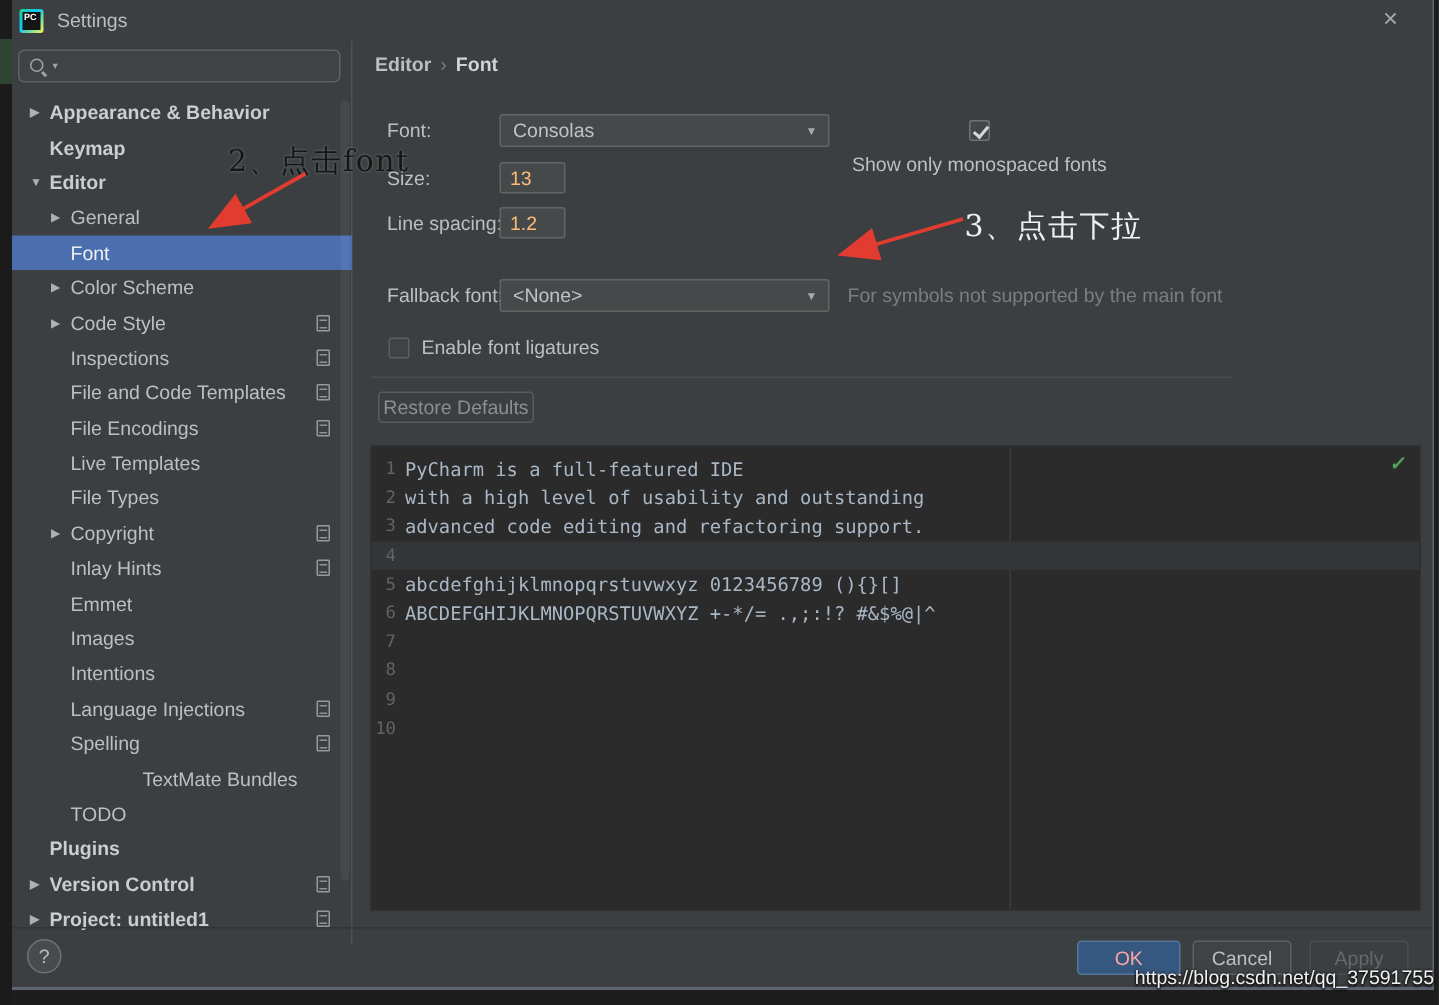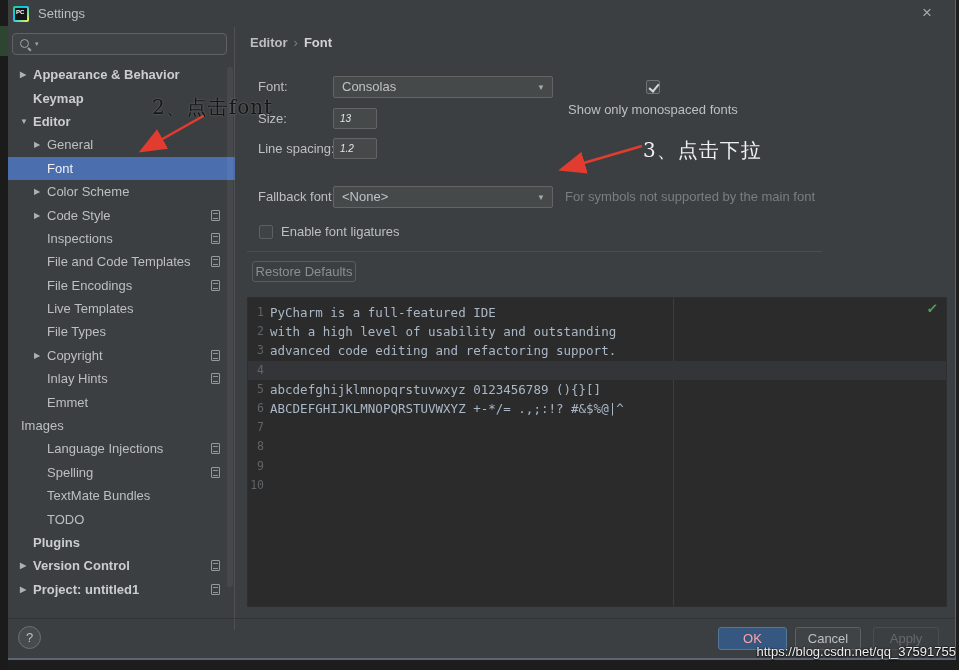--- a/index.html
+++ b/index.html
@@ -43,21 +43,21 @@
   .main { position:absolute; left:228px; top:27px; right:0; height:593px; }
   .breadcrumb { position:absolute; left:14px; top:8px; font-size:13px; font-weight:bold; color:#bcbec0; }
   .breadcrumb .sep { color:#7a7e82; font-weight:normal; margin:0 6px; }
   .breadcrumb .leaf { color:#d0d2d4; }
 
   .flabel { position:absolute; font-size:13px; color:#bdbfc1; line-height:22px; }
   .select { position:absolute; height:22px; background:#45494a; border:1px solid #646464; border-radius:2px;
             color:#c0c2c4; font-size:13px; line-height:20px; padding:0 20px 0 8px; cursor:pointer; }
   .select .dd { position:absolute; right:7px; top:1px; line-height:20px; font-size:8px; color:#a7aaac; }
   .tinput { position:absolute; height:21px; width:44px; background:#45494a; border:1px solid #646464; border-radius:2px;
-            color:#e5e5e5; font-size:10px; padding:0 6px; font-family:"Liberation Sans",sans-serif;font-style:italic; }
+            color:#fdba74; font-size:13px; padding:0 6px; font-family:"Liberation Sans",sans-serif; }
   .cb { width:14px; height:14px; background:#43474a; border:1px solid #6f7375; border-radius:2px; position:relative; flex:none; cursor:pointer; }
   .cb.unchecked { background:#3f4345; border-color:#5b5f61; }
   .cb.checked::after { content:""; position:absolute; left:4px; top:1px; width:4px; height:8px;
                        border-right:2px solid #d6d8da; border-bottom:2px solid #d6d8da; transform:rotate(40deg); }
   .cb-group { position:absolute; display:flex; align-items:center; gap:8px; }
   .cb-label { font-size:13px; color:#bdbfc1; }
   .hint { position:absolute; font-size:13px; color:#797e83; line-height:22px; }
   .hr { position:absolute; height:1px; background:#4a4d4e; }
   .restore-btn { position:absolute; left:16px; top:234px; width:104px; height:21px; background:transparent;
                  border:1px solid #595c5e; border-radius:3px; color:#8c8f91; font-size:13px; font-family:"Liberation Sans",sans-serif; }
@@ -173,35 +173,39 @@
           </div>
           <div class="tree-row" style="padding-left: 26px;">
             <span class="arrow"></span>
             <span>Inlay Hints</span>
             <span class="page-icon"></span>
           </div>
           <div class="tree-row" style="padding-left: 26px;">
             <span class="arrow"></span>
             <span>Emmet</span>
           </div>
-          <div class="tree-row" style="">
+          <div class="tree-row" style="padding-left: 26px;">
             <span class="arrow"></span>
             <span>Images</span>
           </div>
           <div class="tree-row" style="padding-left: 26px;">
             <span class="arrow"></span>
+            <span>Intentions</span>
+          </div>
+          <div class="tree-row" style="padding-left: 26px;">
+            <span class="arrow"></span>
             <span>Language Injections</span>
             <span class="page-icon"></span>
           </div>
           <div class="tree-row" style="padding-left: 26px;">
             <span class="arrow"></span>
             <span>Spelling</span>
             <span class="page-icon"></span>
           </div>
-          <div class="tree-row" style="padding-left: 26px;">
+          <div class="tree-row" style="padding-left: 26px; margin-left: 48px;">
             <span class="arrow"></span>
             <span>TextMate Bundles</span>
           </div>
           <div class="tree-row" style="padding-left: 26px;">
             <span class="arrow"></span>
             <span>TODO</span>
           </div>
           <div class="tree-row bold" style="padding-left: 12px;">
             <span class="arrow"></span>
             <span>Plugins</span>

